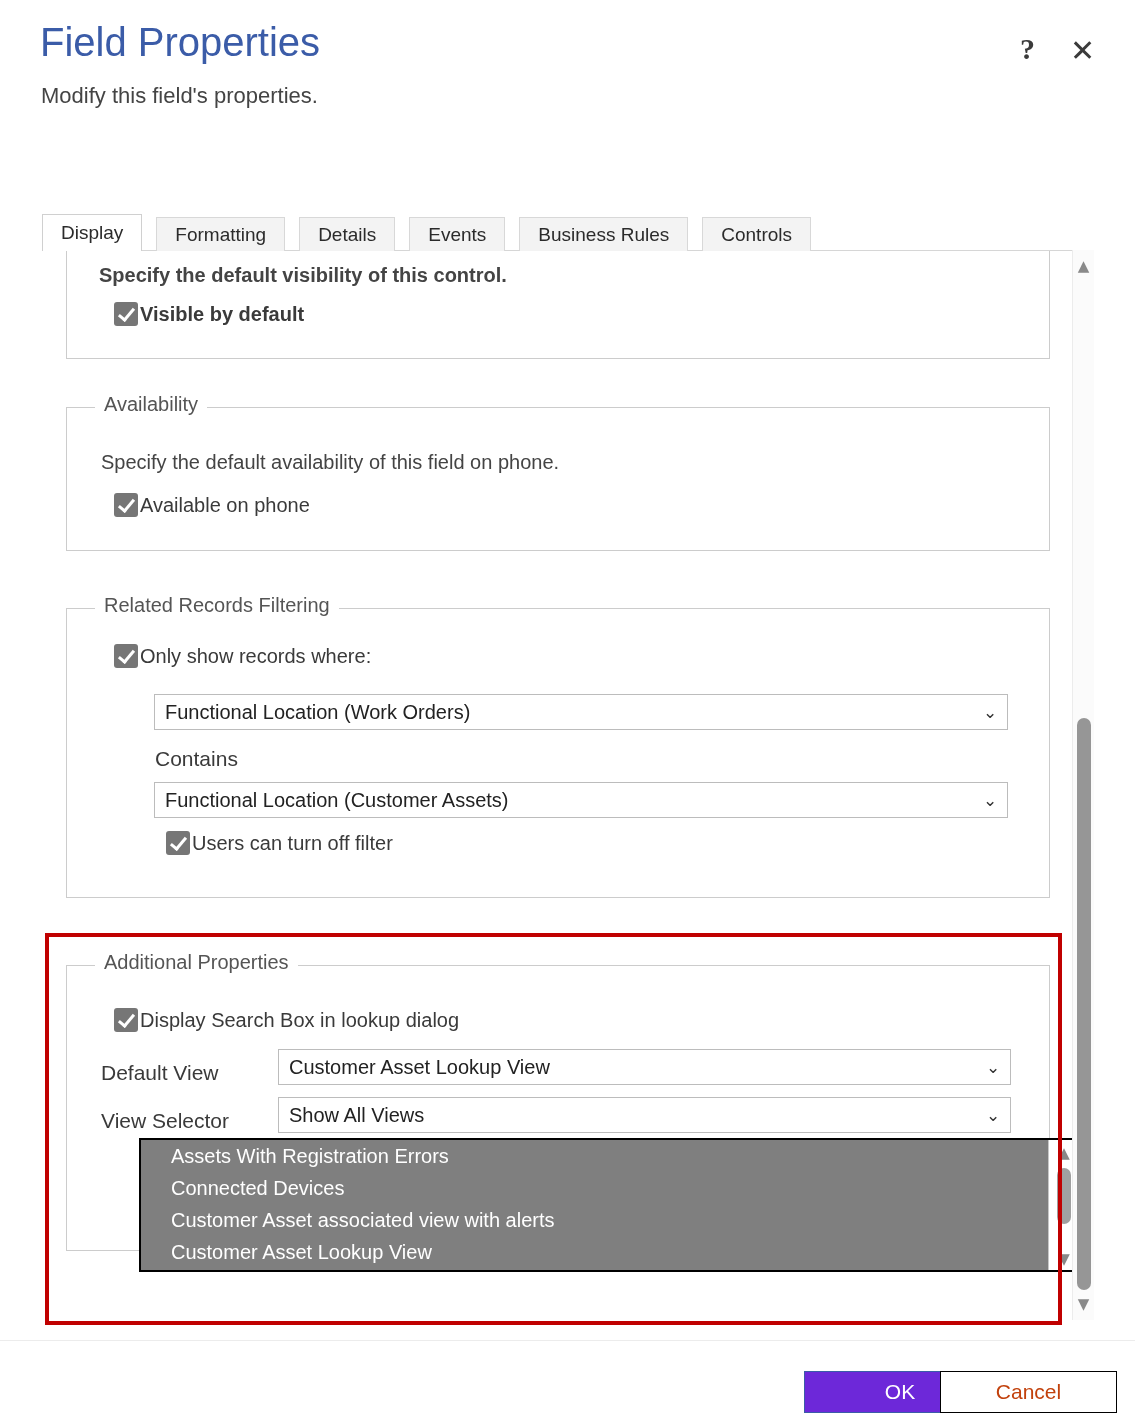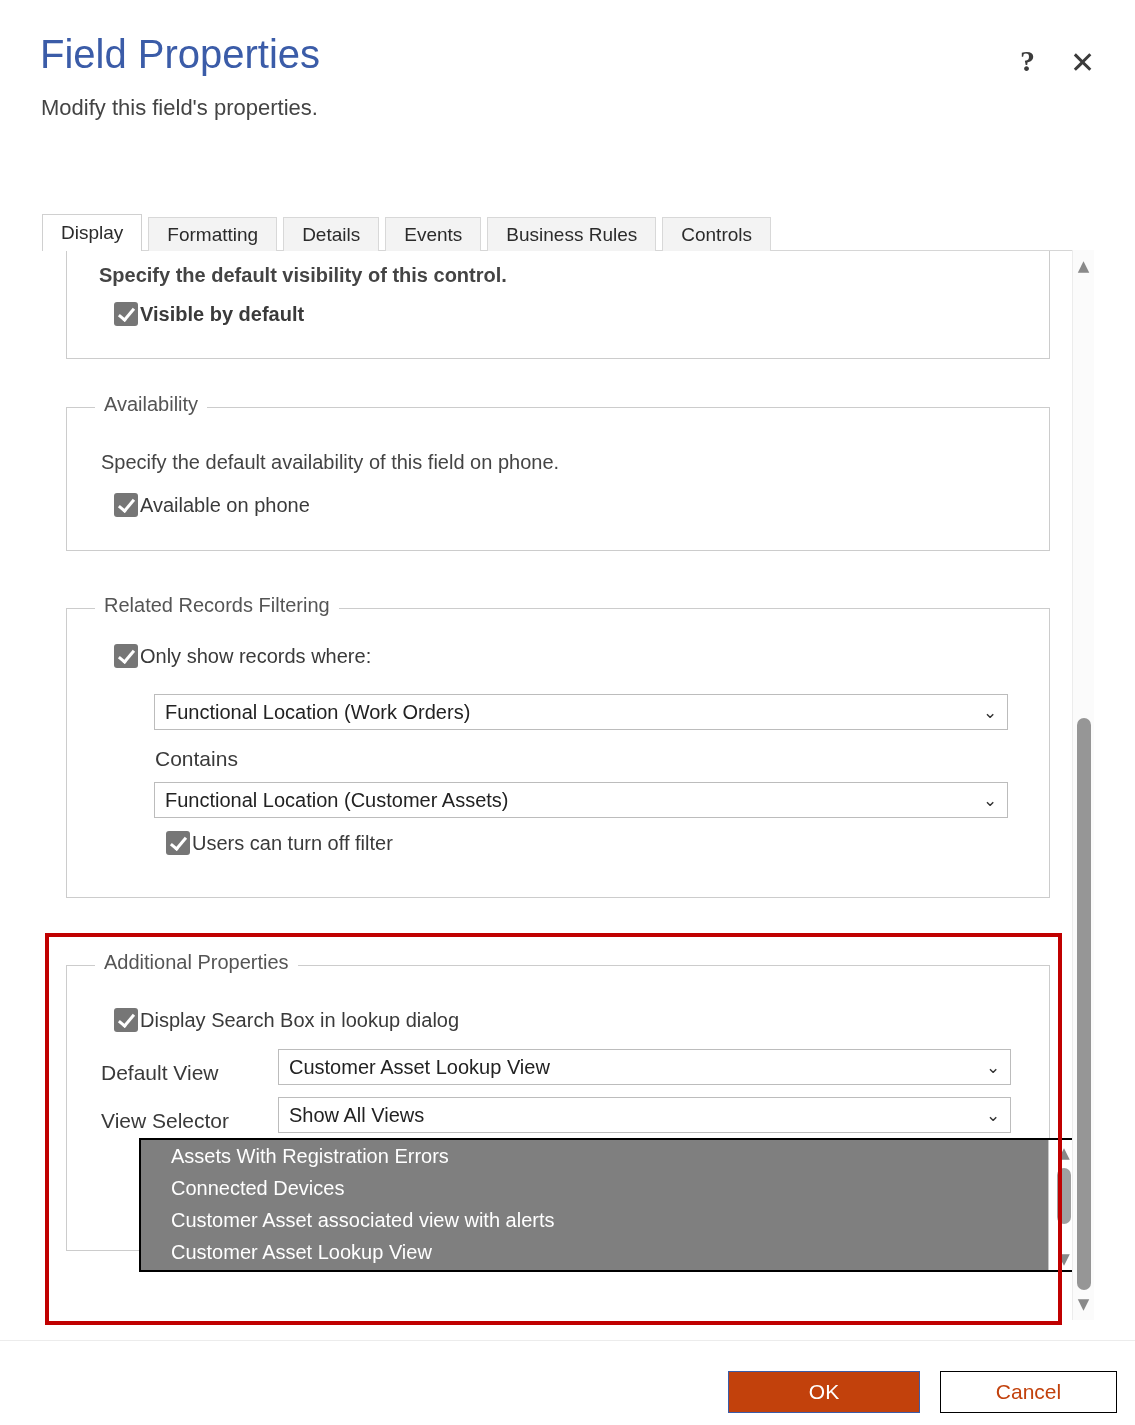--- a/index.html
+++ b/index.html
@@ -12,21 +12,21 @@
     background: #ffffff;
     font-family: "Liberation Sans", sans-serif;
     color: #333333;
     overflow: hidden;
     position: relative;
   }
 
   
   .header {
     position: absolute;
-    left: 0; top: 16px;
+    left: 0; top: 4px;
     width: 954px;
     height: 130px;
   }
   .dlg-title {
     position: absolute;
     left: 40px; top: 16px;
     font-size: 40px;
     color: #3b5ca8;
     font-weight: 400;
     letter-spacing: 0px;
@@ -74,21 +74,21 @@
     height: 34px;
     box-sizing: border-box;
     padding: 0 18px;
     display: flex;
     align-items: center;
     font-size: 19px;
     color: #2b2b2b;
     background: #f3f3f3;
     border: 1px solid #d8d8d8;
     border-bottom: none;
-    margin-right: 6px;
+    margin-right: 14px;
     cursor: pointer;
     white-space: nowrap;
   }
   .tab.active {
     background: #ffffff;
     border-color: #d0d0d0;
     height: 37px;
     position: relative;
     z-index: 6;
   }
@@ -314,23 +314,23 @@
     height: 42px;
     box-sizing: border-box;
     font-size: 21px;
     font-family: "Liberation Sans", sans-serif;
     display: flex;
     align-items: center;
     justify-content: center;
     cursor: pointer;
   }
   .btn-ok {
-    left: 728px;
+    left: 804px;
     width: 192px;
-    background: #c2410c;
+    background: #6d28d9;
     color: #ffffff;
     border: 1px solid #3b5ca8;
   }
   .btn-cancel {
     left: 940px;
     width: 177px;
     background: #ffffff;
     color: #c2410c;
     border: 1px solid #000000;
   }

